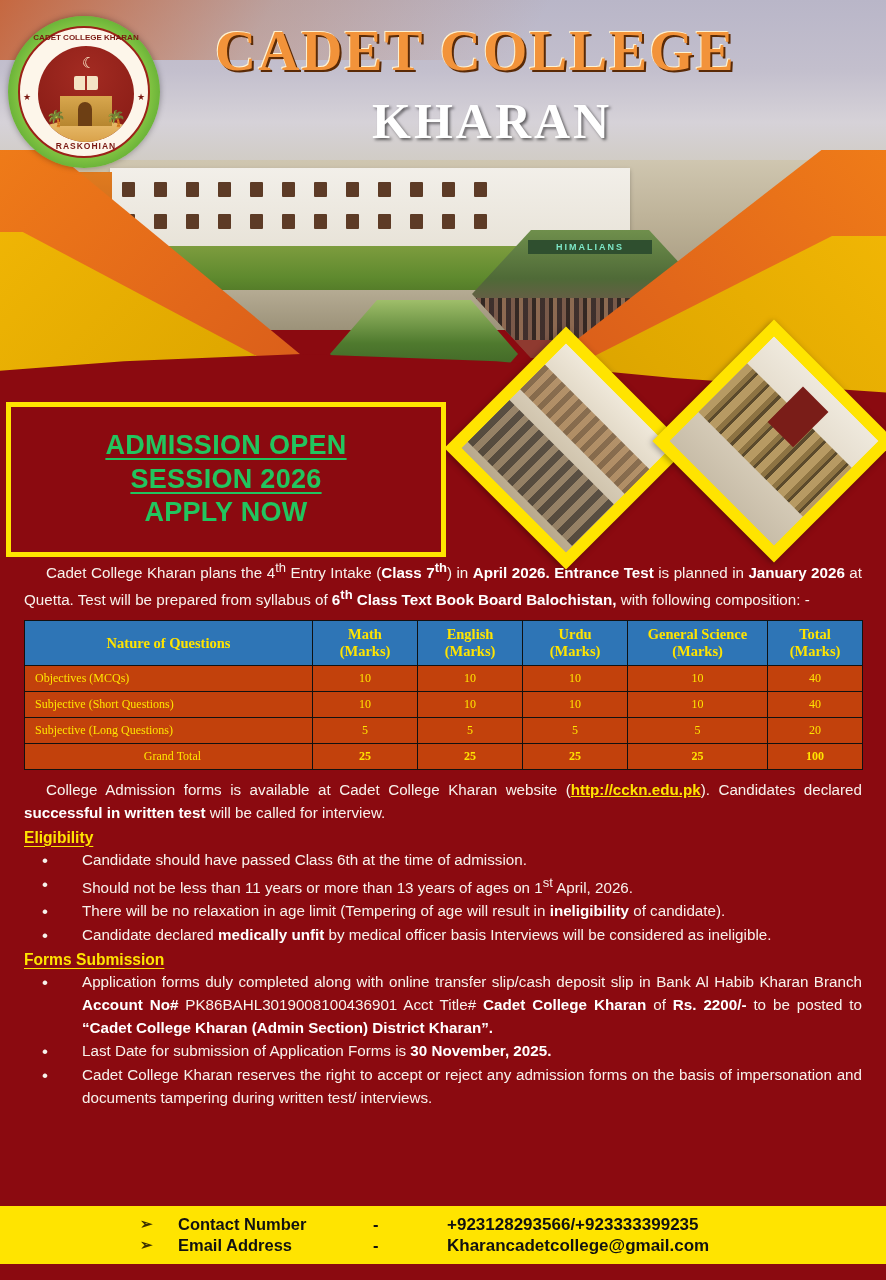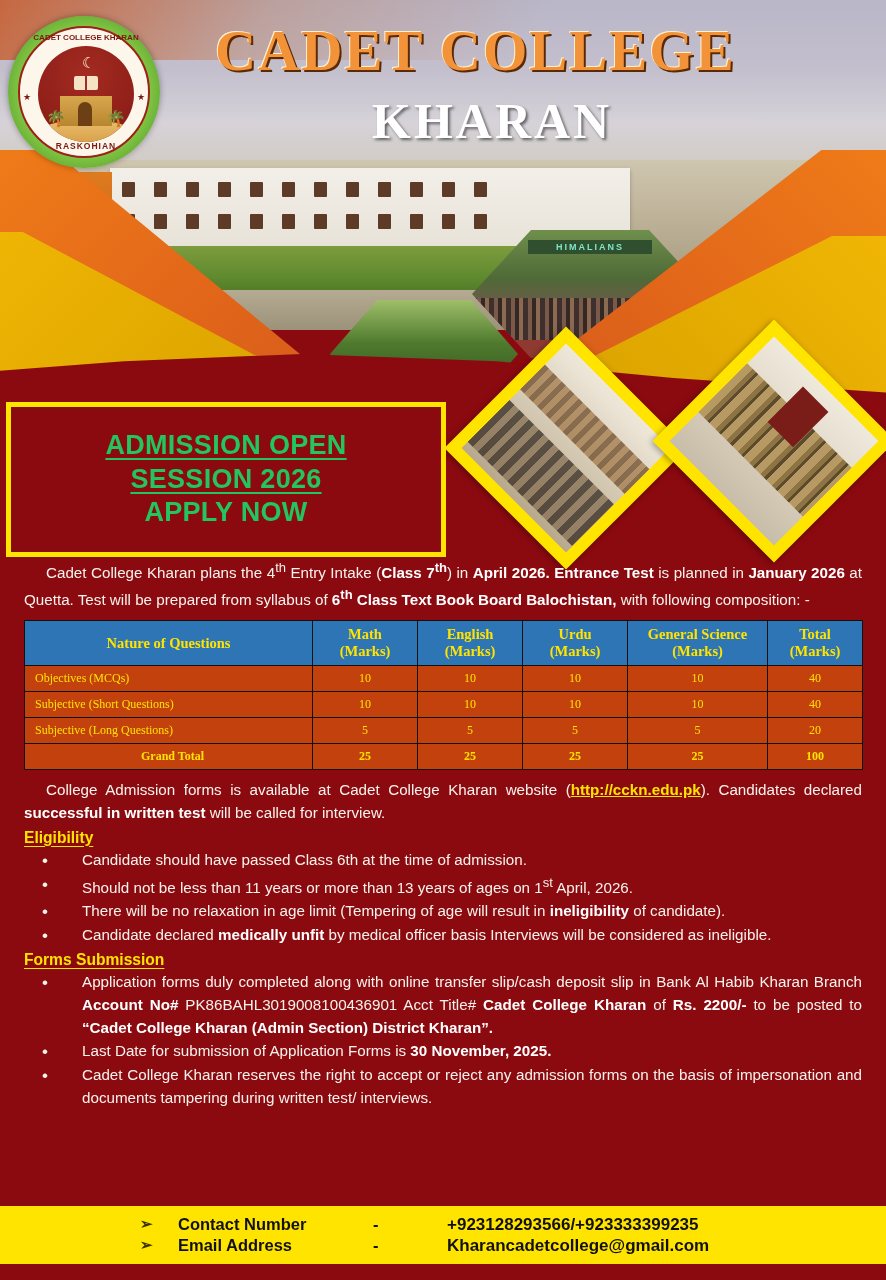--- a/index.html
+++ b/index.html
@@ -260,21 +260,21 @@
   }
   table.marks th {
     background:#2E75B6; color:#FFE400; font-size:14.5px; font-weight:bold;
     line-height:1.15;
   }
   table.marks td {
     background:#c2410c; color:#FFE400; font-size:12px;
   }
   table.marks td.rowlabel { text-align:left; padding-left:10px; font-weight:normal; }
   table.marks tr.total td { font-weight:bold; }
-  table.marks tr.total td.rowlabel { text-align:center; padding-left:12px; font-weight:bold; }
+  table.marks tr.total td.rowlabel { text-align:center; padding-left:12px; font-weight:normal; }
 
   .link-yellow {
     color:#FFE400; font-weight:bold; text-decoration:underline;
   }
   .sec-head {
     color:#FFE400; font-weight:bold; font-size:15.6px;
     text-decoration:underline; text-underline-offset:3px;
     margin:4px 0 2px 0;
   }
   ul.bullets { list-style:none; margin:0 0 2px 0; padding:0; }

